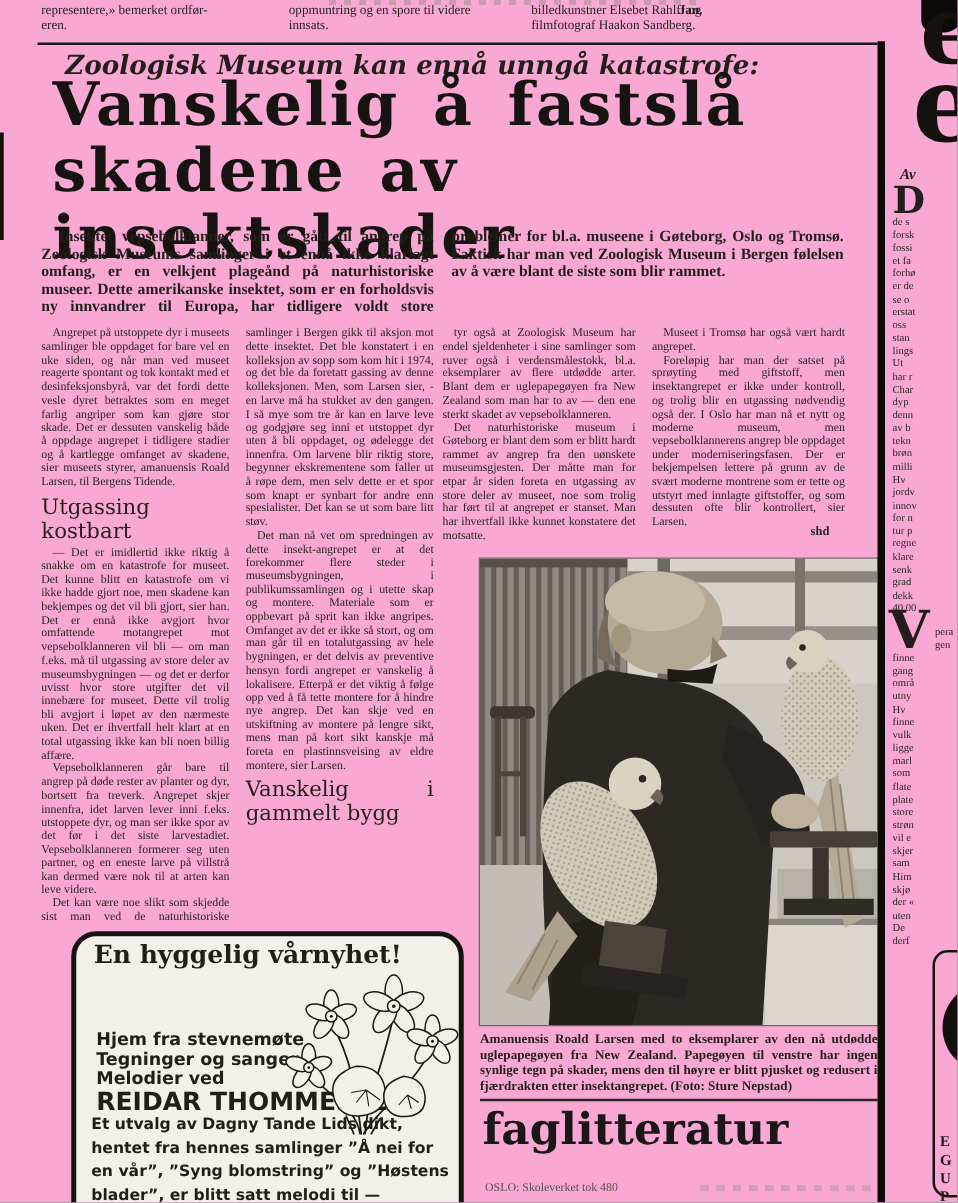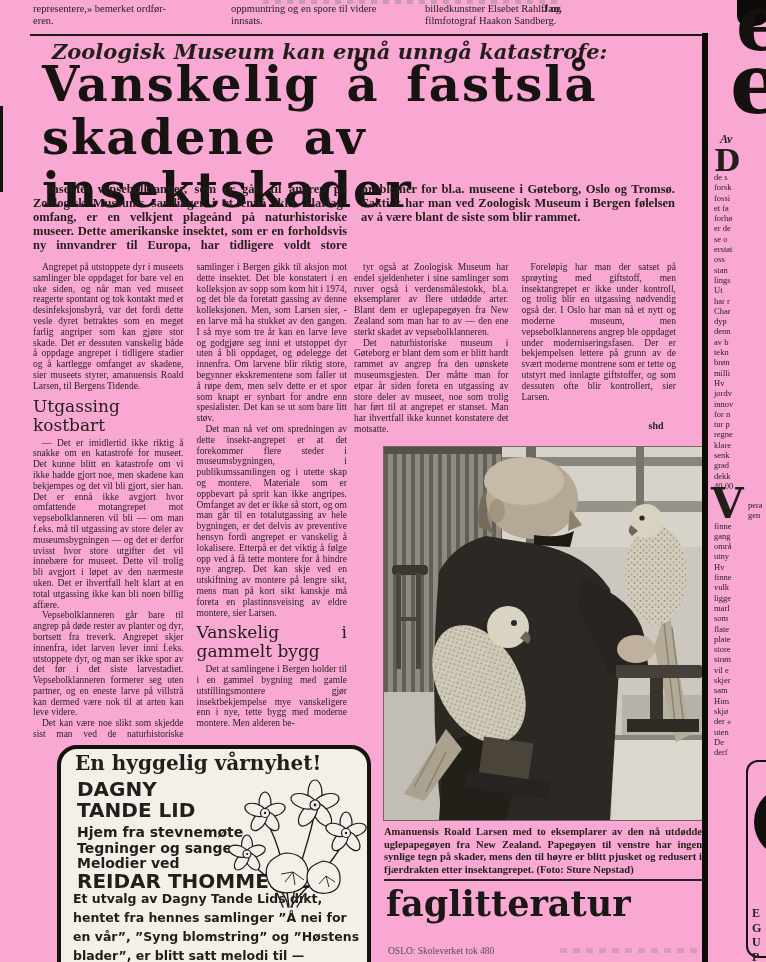--- a/index.html
+++ b/index.html
@@ -124,26 +124,26 @@
   </div>
 
   <div class="abs cols body-left" data-name="article-columns-left">
     <p data-name="paragraph">Angrepet på utstoppete dyr i museets samlinger ble oppdaget for bare vel en uke siden, og når man ved museet reagerte spontant og tok kontakt med et desinfeksjonsbyrå, var det fordi dette vesle dyret betraktes som en meget farlig angriper som kan gjøre stor skade. Det er dessuten vanskelig både å oppdage angrepet i tidligere stadier og å kartlegge omfanget av skadene, sier museets styrer, amanuensis Roald Larsen, til Bergens Tidende.</p>
     <h3 data-name="subhead-utgassing">Utgassing kostbart</h3>
     <p data-name="paragraph">— Det er imidlertid ikke riktig å snakke om en katastrofe for museet. Det kunne blitt en katastrofe om vi ikke hadde gjort noe, men skadene kan bekjempes og det vil bli gjort, sier han. Det er ennå ikke avgjort hvor omfattende motangrepet mot vepsebolklanneren vil bli — om man f.eks. må til utgassing av store deler av museumsbygningen — og det er derfor uvisst hvor store utgifter det vil innebære for museet. Dette vil trolig bli avgjort i løpet av den nærmeste uken. Det er ihvertfall helt klart at en total utgassing ikke kan bli noen billig affære.</p>
     <p data-name="paragraph">Vepsebolklanneren går bare til angrep på døde rester av planter og dyr, bortsett fra treverk. Angrepet skjer innenfra, idet larven lever inni f.eks. utstoppete dyr, og man ser ikke spor av det før i det siste larvestadiet. Vepsebolklanneren formerer seg uten partner, og en eneste larve på villstrå kan dermed være nok til at arten kan leve videre.</p>
     <p data-name="paragraph">Det kan være noe slikt som skjedde sist man ved de naturhistoriske samlinger i Bergen gikk til aksjon mot dette insektet. Det ble konstatert i en kolleksjon av sopp som kom hit i 1974, og det ble da foretatt gassing av denne kolleksjonen. Men, som Larsen sier, - en larve må ha stukket av den gangen. I så mye som tre år kan en larve leve og godgjøre seg inni et utstoppet dyr uten å bli oppdaget, og ødelegge det innenfra. Om larvene blir riktig store, begynner ekskrementene som faller ut å røpe dem, men selv dette er et spor som knapt er synbart for andre enn spesialister. Det kan se ut som bare litt støv.</p>
     <p data-name="paragraph">Det man nå vet om spredningen av dette insekt-angrepet er at det forekommer flere steder i museumsbygningen, i publikumssamlingen og i utette skap og montere. Materiale som er oppbevart på sprit kan ikke angripes. Omfanget av det er ikke så stort, og om man går til en totalutgassing av hele bygningen, er det delvis av preventive hensyn fordi angrepet er vanskelig å lokalisere. Etterpå er det viktig å følge opp ved å få tette montere for å hindre nye angrep. Det kan skje ved en utskiftning av montere på lengre sikt, mens man på kort sikt kanskje må foreta en plastinnsveising av eldre montere, sier Larsen.</p>
     <h3 data-name="subhead-gammelt-bygg">Vanskelig i gammelt bygg</h3>
-    <p data-name="paragraph">Det at samlingene i Bergen holder til i en gammel bygning med gamle utstillingsmontere gjør insektbekjempelse mye vanskeligere enn i nye, tette bygg med moderne montere. Men alderen be-</p>
   </div>
 
   <div class="abs cols body-right" data-name="article-columns-right">
     <p data-name="paragraph">tyr også at Zoologisk Museum har endel sjeldenheter i sine samlinger som ruver også i verdensmålestokk, bl.a. eksemplarer av flere utdødde arter. Blant dem er uglepapegøyen fra New Zealand som man har to av — den ene sterkt skadet av vepsebolklanneren.</p>
     <p data-name="paragraph">Det naturhistoriske museum i Gøteborg er blant dem som er blitt hardt rammet av angrep fra den uønskete museumsgjesten. Der måtte man for etpar år siden foreta en utgassing av store deler av museet, noe som trolig har ført til at angrepet er stanset. Man har ihvertfall ikke kunnet konstatere det motsatte.</p>
+    <p data-name="paragraph">Museet i Tromsø har også vært hardt angrepet.</p>
     <p data-name="paragraph">Foreløpig har man der satset på sprøyting med giftstoff, men insektangrepet er ikke under kontroll, og trolig blir en utgassing nødvendig også der. I Oslo har man nå et nytt og moderne museum, men vepsebolklannerens angrep ble oppdaget under moderniseringsfasen. Der er bekjempelsen lettere på grunn av de svært moderne montrene som er tette og utstyrt med innlagte giftstoffer, og som dessuten ofte blir kontrollert, sier Larsen.</p>
   </div>
   <div class="abs sig" data-name="article-signature">shd</div>
 
   <div class="abs photo" data-name="news-photo">
     <svg width="318" height="373" viewBox="0 0 318 373" style="filter:blur(.4px)" data-name="news-photo-illustration">
       <defs>
         <pattern id="blinds" width="9" height="10" patternUnits="userSpaceOnUse">
           <rect width="9" height="10" fill="#8f8b82"></rect>
             <rect x="0" width="4" height="10" fill="#635e56"></rect>
@@ -223,24 +223,20 @@
   <div class="abs rule-mid" data-name="horizontal-rule-mid"></div>
 
   <div class="abs story2" data-name="second-article-headline">
     <div data-name="second-headline-line-2">faglitteratur</div>
   </div>
   <div class="abs teaser" data-name="second-article-teaser">OSLO: Skoleverket tok 480</div>
   <div class="abs teaser-smudge" data-name="cut-text-artifact"></div>
 
   <div class="abs adbox" data-name="advertisement-box">
     <div class="ad-title" data-name="ad-title">En hyggelig vårnyhet!</div>
-    <div class="ad-names" data-name="ad-author">
-      <p class="ad-author" data-name="ad-author-line">DAGNY</p>
-      <p class="ad-author" data-name="ad-author-line">TANDE LID</p>
-    </div>
     <div class="ad-lines" data-name="ad-subtitle-lines">
         <p data-name="ad-line">Hjem fra stevnemøte</p>
         <p data-name="ad-line">Tegninger og sanger</p>
         <p data-name="ad-line">Melodier ved</p>
         <p data-name="ad-line">REIDAR THOMMESSEN</p>
       </div>
     <div class="ad-flower" data-name="flower-illustration">
       <svg width="155" height="132" viewBox="0 0 155 132">
         <g stroke="#1c1a17" stroke-width="1.4" fill="none" stroke-linecap="round">
           <path d="M76 130 C72 98 68 68 52 42"></path>

